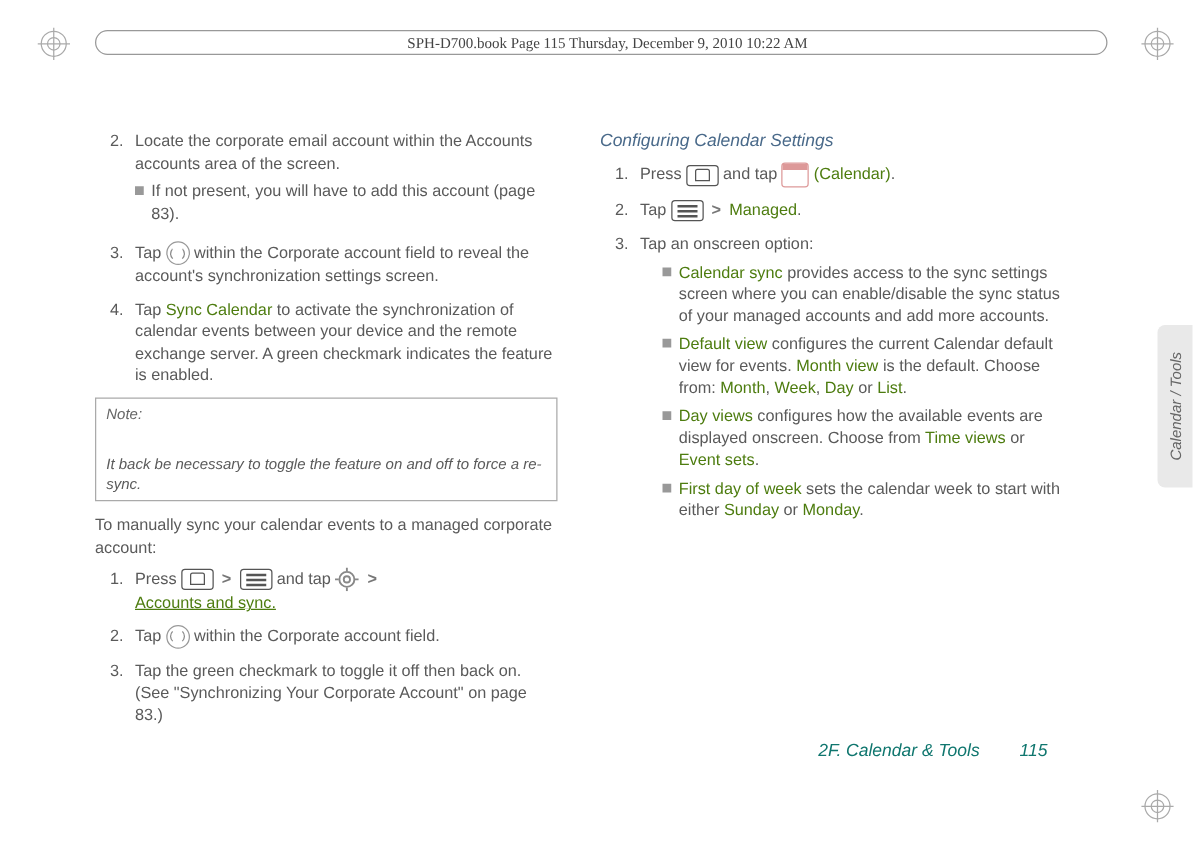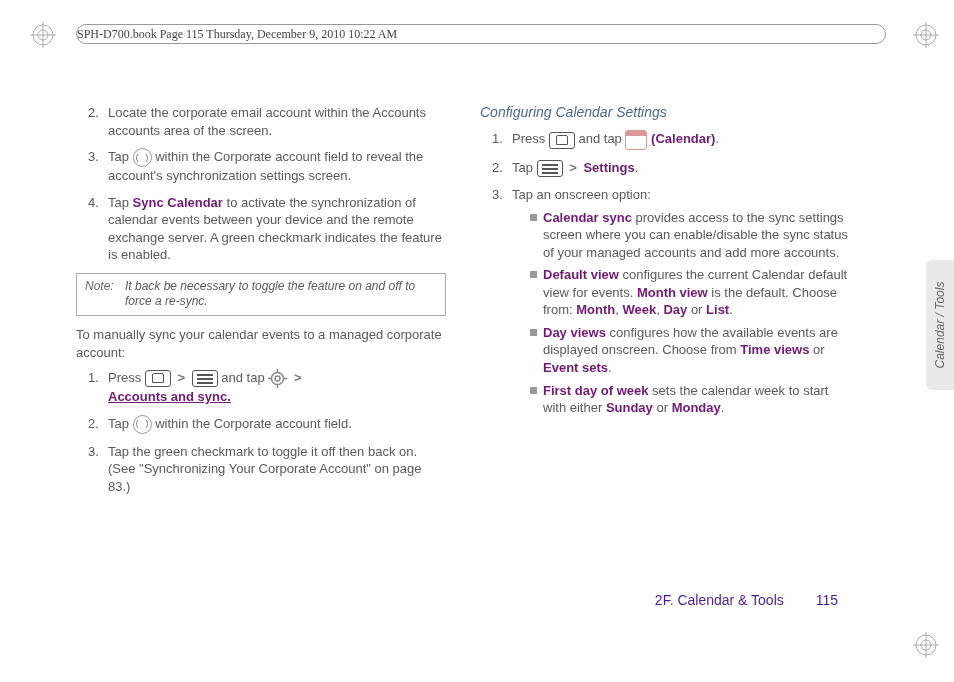--- a/index.html
+++ b/index.html
@@ -27,21 +27,23 @@
     position: absolute;
     top: 24px; left: 76px;
     width: 810px;
     height: 20px;
     border: 1px solid #999;
     border-radius: 10px;
     font-size: 12px;
     color: #444;
     display: flex;
     align-items: center;
+    padding-left: 10px;
     font-family: "Times New Roman", serif;
+    justify-content: center;
   }
 
   .page-area {
     position: absolute;
     top: 60px; left: 76px;
     width: 810px;
     height: 580px;
   }
 
   .columns {
@@ -73,21 +75,21 @@
   }
   .bullet-sq {
     width: 7px; height: 7px;
     background: #999;
     flex: 0 0 7px;
     margin-top: 5px;
     margin-right: 6px;
   }
   .bullet-body { flex: 1; }
 
-  .bold { font-weight: bold; color: #701a75; }
+  .bold { font-weight: normal; color: #4d7c0f; }
 
   .icon {
     display: inline-flex;
     vertical-align: middle;
     align-items: center;
     justify-content: center;
   }
   .icon-home {
     width: 26px; height: 17px;
     border: 1.5px solid #555;
@@ -164,20 +166,21 @@
   }
 
   .note-box {
     border: 1px solid #aaa;
     padding: 5px 8px;
     margin: 6px 0 10px 0;
     font-size: 12px;
     font-style: italic;
     display: flex;
     line-height: 1.3;
+    flex-direction: column;
   }
   .note-label { font-style: italic; color: #666; flex: 0 0 40px; }
   .note-body { flex: 1; }
 
   .para {
     margin: 0 0 8px 0;
     line-height: 1.35;
   }
 
   h2.section {
@@ -203,22 +206,23 @@
     white-space: nowrap;
     font-style: italic;
     font-size: 12px;
     color: #666;
   }
 
   .footer {
     position: absolute;
     bottom: 32px;
     right: 48px;
+    font-style: italic;
     font-size: 14px;
-    color: #4c1d95;
+    color: #0f766e;
     margin-left: 13px;
   }
   .footer .pn { margin-left: 28px; }
 
   .underline { text-decoration: underline; }
   .sep { margin: 0 3px; font-weight: bold; color:#777;}
 </style>
 </head>
 <body>
 
@@ -257,20 +261,24 @@
 
 <div class="page-area">
   <div class="columns">
 
     <div class="col">
 
       <div class="ol-item">
         <div class="ol-num">2.</div>
         <div class="ol-body">
           <span>Locate the corporate email account within the Accounts accounts area of the screen.</span>
+          <div class="bullet-item" style="margin-left:0;">
+            <div class="bullet-sq"></div>
+            <div class="bullet-body">If not present, you will have to add this account (page 83).</div>
+          </div>
         </div>
       </div>
 
       <div class="ol-item">
         <div class="ol-num">3.</div>
         <div class="ol-body">
           <span>Tap </span>
           <span class="icon icon-sync"></span>
           <span> within the Corporate account field to reveal the account's synchronization settings screen.</span>
         </div>
@@ -347,21 +355,21 @@
           <span class="bold"> (Calendar)</span>.
         </div>
       </div>
 
       <div class="ol-item">
         <div class="ol-num">2.</div>
         <div class="ol-body">
           <span>Tap </span>
           <span class="icon icon-menu"></span>
           <span class="sep">&gt;</span>
-          <span class="bold">Settings</span>.
+          <span class="bold">Managed</span>.
         </div>
       </div>
 
       <div class="ol-item">
         <div class="ol-num">3.</div>
         <div class="ol-body">
           <span>Tap an onscreen option:</span>
 
 
           <div class="bullet-item">

